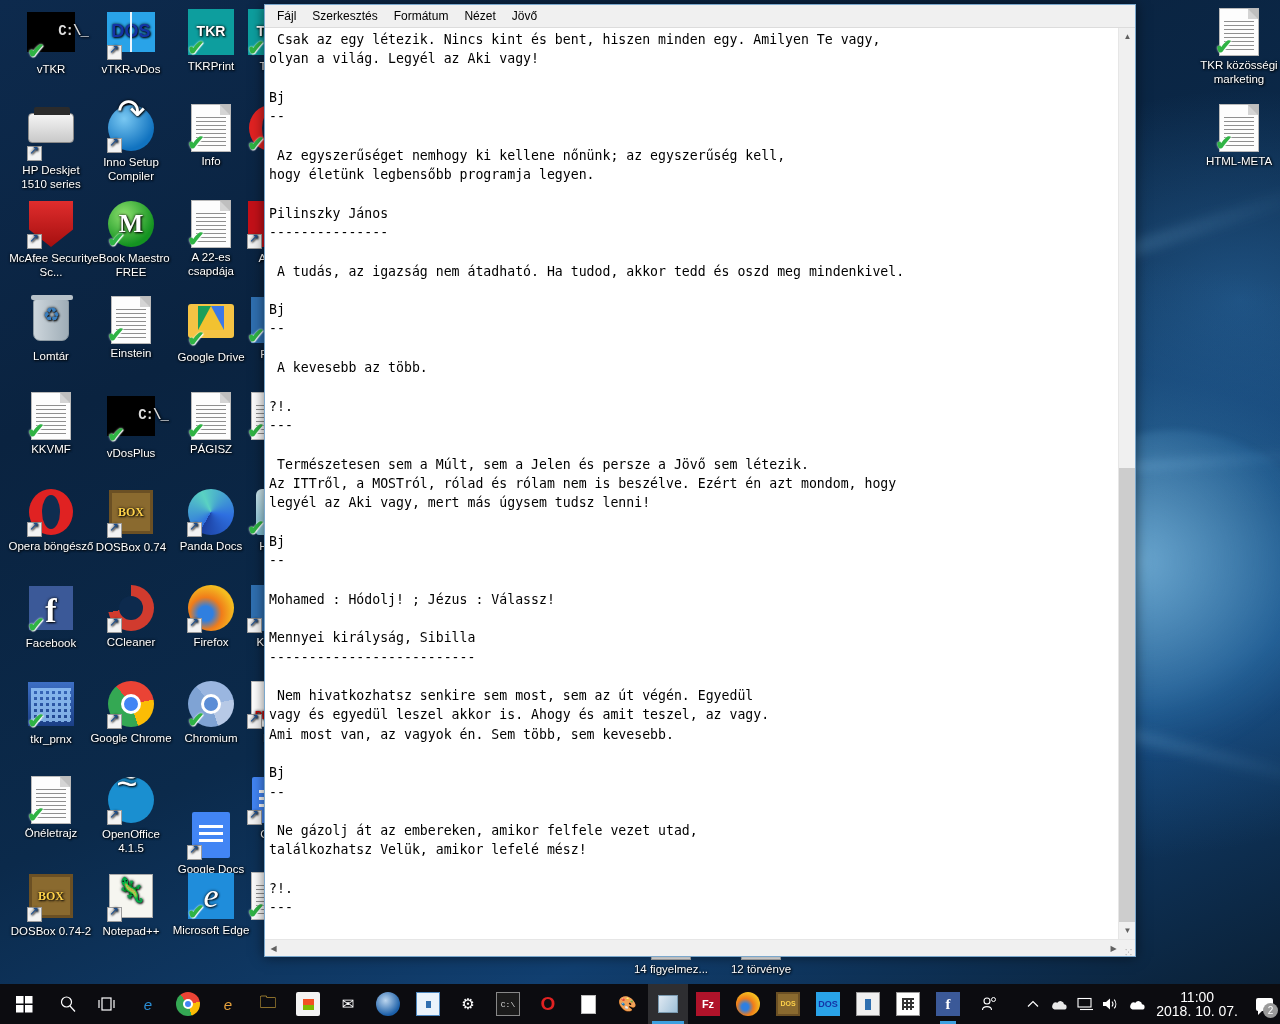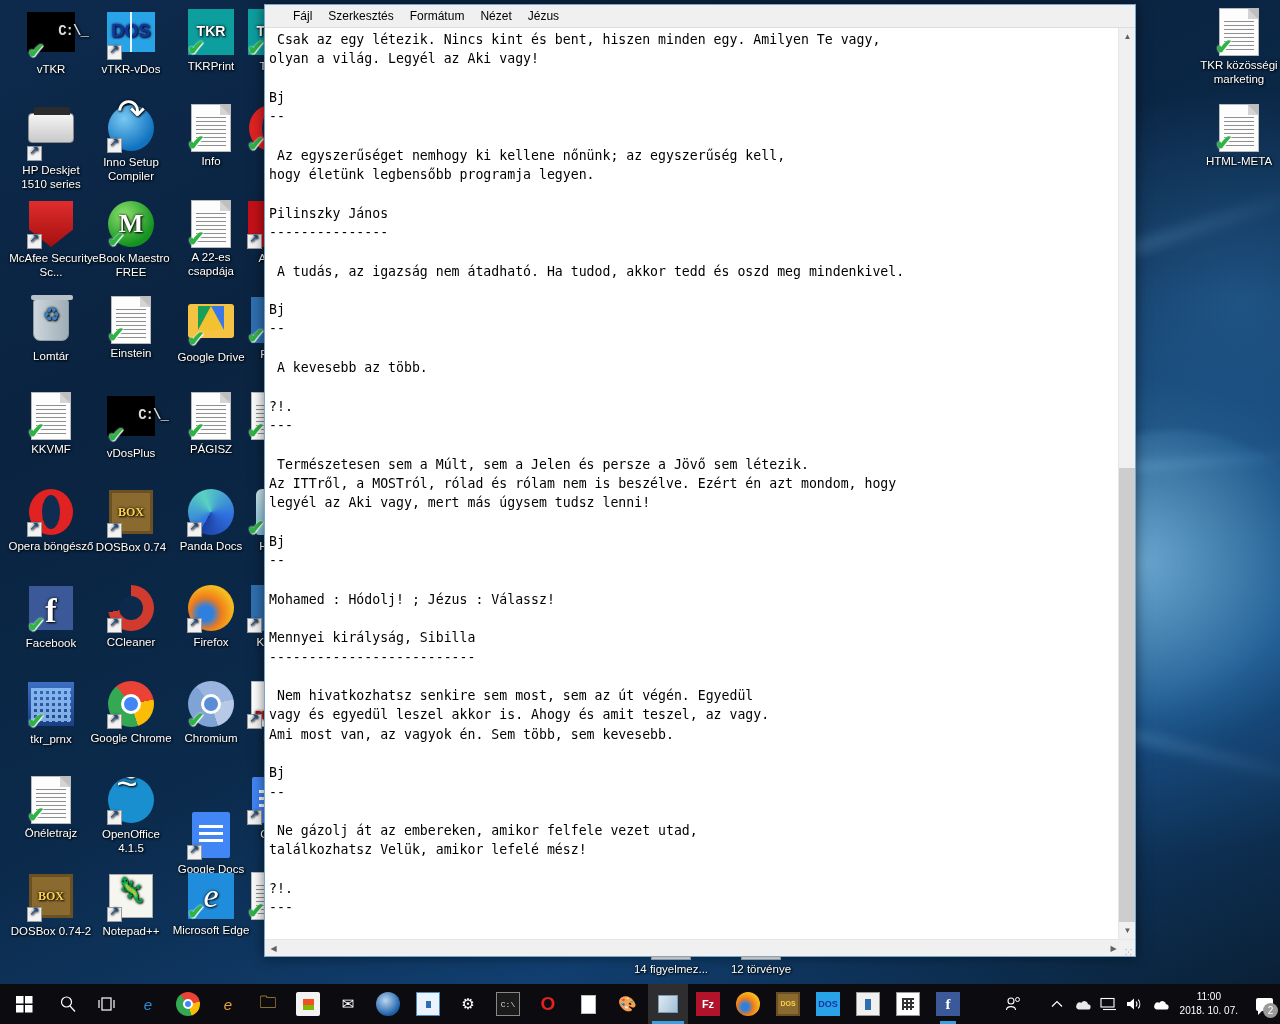--- a/index.html
+++ b/index.html
@@ -140,21 +140,21 @@
     flex:0 0 32px;
   }
   #titlebar .tb-icon{ width:17px;height:17px;margin:0 7px 0 9px;
     background:linear-gradient(#f5f5f5,#cfcfcf); border:1px solid #9a9a9a; position:relative;}
   #titlebar .tb-icon:after{content:"";position:absolute;left:2px;top:3px;right:2px;height:9px;
     background:repeating-linear-gradient(#8a8a8a 0 1px,transparent 1px 3px);}
   #titlebar .tb-title{ font-size:12px; color:#000; }
   #wincontrols { margin-left:auto; display:flex; height:32px; }
   #wincontrols div{ width:46px;height:32px;display:flex;align-items:center;justify-content:center;
     font-size:12px;color:#000;cursor:default;}
-  #menubar { height:22px; background:#f0f0f0; display:flex; align-items:center; padding-left:20px; flex:0 0 22px;}
+  #menubar { height:22px; background:#f0f0f0; display:flex; align-items:center; padding-left:4px; flex:0 0 22px;}
   #menubar span{ font-size:12px; color:#000; padding:2px 8px; cursor:default;}
   #editarea {
     flex:1 1 auto; position:relative; background:#fff; display:flex;
     border-top:1px solid #dcdcdc;
     overflow:hidden;
   }
   #textcontent {
     flex:1 1 auto; padding:2px 4px 0 4px;
     font-family:"DejaVu Sans Mono","Liberation Mono",monospace;
     font-size:13.2px; line-height:19.3px; color:#000;
@@ -197,21 +197,21 @@
   }
   #start { width:48px;height:40px;display:flex;align-items:center;justify-content:center;}
   #start .winlogo{ width:17px;height:17px;
     background:
       linear-gradient(#fff,#fff) 0 0/7.5px 7.5px no-repeat,
       linear-gradient(#fff,#fff) 9.5px 0/7.5px 7.5px no-repeat,
       linear-gradient(#fff,#fff) 0 9.5px/7.5px 7.5px no-repeat,
       linear-gradient(#fff,#fff) 9.5px 9.5px/7.5px 7.5px no-repeat;}
   #tray { margin-left:auto; display:flex; align-items:center; height:40px; color:#fff; }
   #tray .tico{ width:26px;height:40px;display:flex;align-items:center;justify-content:center;font-size:13px;}
-  #clock{ text-align:center;font-size:10px;line-height:14px;padding:0 10px 0 6px;color:#fff;}
+  #clock{ text-align:center;font-size:14px;line-height:14px;padding:0 10px 0 6px;color:#fff;}
   #notifbadge{ width:32px;height:40px;display:flex;align-items:center;justify-content:center;position:relative;}
   #notifbadge .bubble{ width:17px;height:13px;background:#fff;border-radius:2px;position:relative;}
   #notifbadge .bubble:after{content:"";position:absolute;left:2px;bottom:-4px;border-width:4px 4px 0 0;
     border-style:solid;border-color:#fff transparent transparent transparent;}
   #notifbadge .cnt{ position:absolute;right:2px;bottom:6px;width:15px;height:15px;border-radius:50%;
     background:#9b9b9b;color:#fff;font-size:10px;display:flex;align-items:center;justify-content:center;}
   .tiny-ico{ width:24px;height:24px;display:flex;align-items:center;justify-content:center;
     font-size:15px;color:#fff; }
 </style>
 </head>
@@ -561,21 +561,21 @@
 </div>
 
 <div id="notepad">
 
 
   <div id="menubar">
     <span>Fájl</span>
     <span>Szerkesztés</span>
     <span>Formátum</span>
     <span>Nézet</span>
-    <span>Jézus</span>
+    <span>Jövő</span>
   </div>
 
   <div id="editarea">
     <div id="textcontent"> Csak az egy létezik. Nincs kint és bent, hiszen minden egy. Amilyen Te vagy,
 olyan a világ. Legyél az Aki vagy!
 
 Bj
 --
 
  Az egyszerűséget nemhogy ki kellene nőnünk; az egyszerűség kell,

